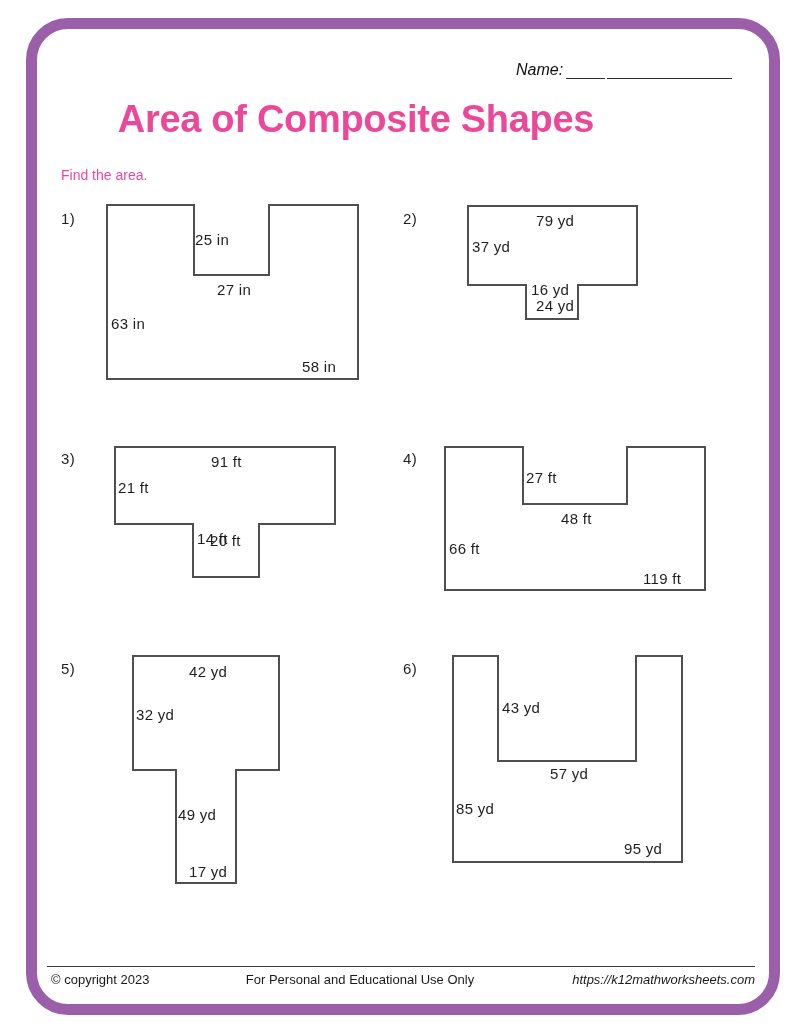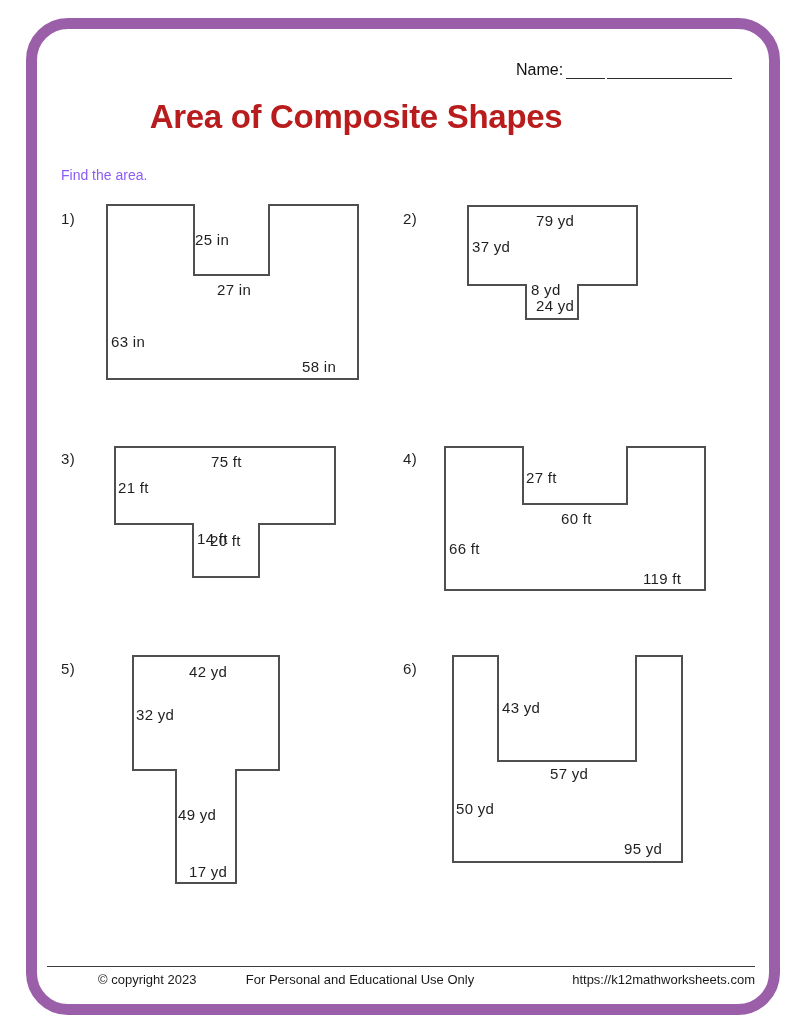--- a/index.html
+++ b/index.html
@@ -15,37 +15,37 @@
   }
   .frame {
     position: absolute; left: 26px; top: 18px;
     width: 754px; height: 997px;
     border: 11px solid var(--accent);
     border-radius: 42px;
     box-sizing: border-box;
   }
   .name-label {
     position: absolute; left: 516px; top: 61px;
-    font-size: 16px; color: #111;
+    font-size: 16px; color: #111; font-style: italic;
   }
   .name-line {
     position: absolute; top: 78px; height: 0;
     border-top: 1.6px solid #2e2e2e;
   }
   .name-line.seg1 { left: 566px; width: 39px; }
   .name-line.seg2 { left: 607px; width: 125px; }
   .title {
     position: absolute; left: 0; top: 98px; width: 712px;
     text-align: center;
-    font-size: 33px; font-weight: bold; color: #b91c1c;
+    font-size: 38px; font-weight: bold; color: #ec4899;
     letter-spacing: -0.3px;
   }
   .instruction {
     position: absolute; left: 61px; top: 167px;
-    font-size: 14px; color: #8b5cf6;
+    font-size: 14px; color: #ec4899;
   }
   svg.shapes { position: absolute; left: 0; top: 0; }
   svg.shapes polygon {
     fill: none;
     stroke: var(--outline);
     stroke-width: 2;
     stroke-linejoin: miter;
   }
   .num, .dim {
     position: absolute;
@@ -54,23 +54,23 @@
     letter-spacing: 0.3px;
   }
   .footer-line {
     position: absolute; left: 47px; top: 966px; width: 708px; height: 0;
     border-top: 1.7px solid #3a3a3a;
   }
   .footer-left, .footer-center, .footer-right {
     position: absolute; top: 972px;
     font-size: 13px; color: #1a1a1a;
   }
-  .footer-left { left: 51px; margin-left: 47px; }
+  .footer-left { left: 51px; }
   .footer-center { left: 8px; width: 704px; text-align: center; }
-  .footer-right { right: 45px; }
+  .footer-right { right: 45px; font-style: italic; }
 </style>
 </head>
 <body style="--accent: #9a5fa8; --outline: #4f4f4f; --ink: #1f1f1f;">
 
 <div class="frame"></div>
 
 <span class="name-label">Name:</span>
 <span class="name-line seg1"></span>
 <span class="name-line seg2"></span>
 
@@ -82,49 +82,49 @@
   <polygon points="468,206 637,206 637,285 578,285 578,319 526,319 526,285 468,285"></polygon>
   <polygon points="115,447 335,447 335,524 259,524 259,577 193,577 193,524 115,524"></polygon>
   <polygon points="445,447 523,447 523,504 627,504 627,447 705,447 705,590 445,590"></polygon>
   <polygon points="133,656 279,656 279,770 236,770 236,883 176,883 176,770 133,770"></polygon>
   <polygon points="453,656 498,656 498,761 636,761 636,656 682,656 682,862 453,862"></polygon>
 </svg>
 
 <div class="num" style="left:61px;top:211px">1)</div>
 <div class="dim" style="left:195px;top:232px">25 in</div>
 <div class="dim" style="left:217px;top:282px">27 in</div>
-<div class="dim" style="left:111px;top:334px">63 in</div>
+<div class="dim" style="left:111px;top:316px">63 in</div>
 <div class="dim" style="left:302px;top:359px">58 in</div>
 
 <div class="num" style="left:403px;top:211px">2)</div>
 <div class="dim" style="left:536px;top:213px">79 yd</div>
 <div class="dim" style="left:472px;top:239px">37 yd</div>
-<div class="dim" style="left:531px;top:282px">8 yd</div>
+<div class="dim" style="left:531px;top:282px">16 yd</div>
 <div class="dim" style="left:536px;top:298px">24 yd</div>
 
 <div class="num" style="left:61px;top:451px">3)</div>
-<div class="dim" style="left:211px;top:454px">75 ft</div>
+<div class="dim" style="left:211px;top:454px">91 ft</div>
 <div class="dim" style="left:118px;top:480px">21 ft</div>
 <div class="dim" style="left:197px;top:531px">14 ft</div>
 <div class="dim" style="left:210px;top:533px">20 ft</div>
 
 <div class="num" style="left:403px;top:451px">4)</div>
 <div class="dim" style="left:526px;top:470px">27 ft</div>
-<div class="dim" style="left:561px;top:511px">60 ft</div>
+<div class="dim" style="left:561px;top:511px">48 ft</div>
 <div class="dim" style="left:449px;top:541px">66 ft</div>
 <div class="dim" style="left:643px;top:571px">119 ft</div>
 
 <div class="num" style="left:61px;top:661px">5)</div>
 <div class="dim" style="left:189px;top:664px">42 yd</div>
 <div class="dim" style="left:136px;top:707px">32 yd</div>
 <div class="dim" style="left:178px;top:807px">49 yd</div>
 <div class="dim" style="left:189px;top:864px">17 yd</div>
 
 <div class="num" style="left:403px;top:661px">6)</div>
 <div class="dim" style="left:502px;top:700px">43 yd</div>
 <div class="dim" style="left:550px;top:766px">57 yd</div>
-<div class="dim" style="left:456px;top:801px">50 yd</div>
+<div class="dim" style="left:456px;top:801px">85 yd</div>
 <div class="dim" style="left:624px;top:841px">95 yd</div>
 
 <div class="footer-line"></div>
 <div class="footer-left">© copyright 2023</div>
 <div class="footer-center">For Personal and Educational Use Only</div>
 <div class="footer-right">https://k12mathworksheets.com</div>
 
 </body></html>

